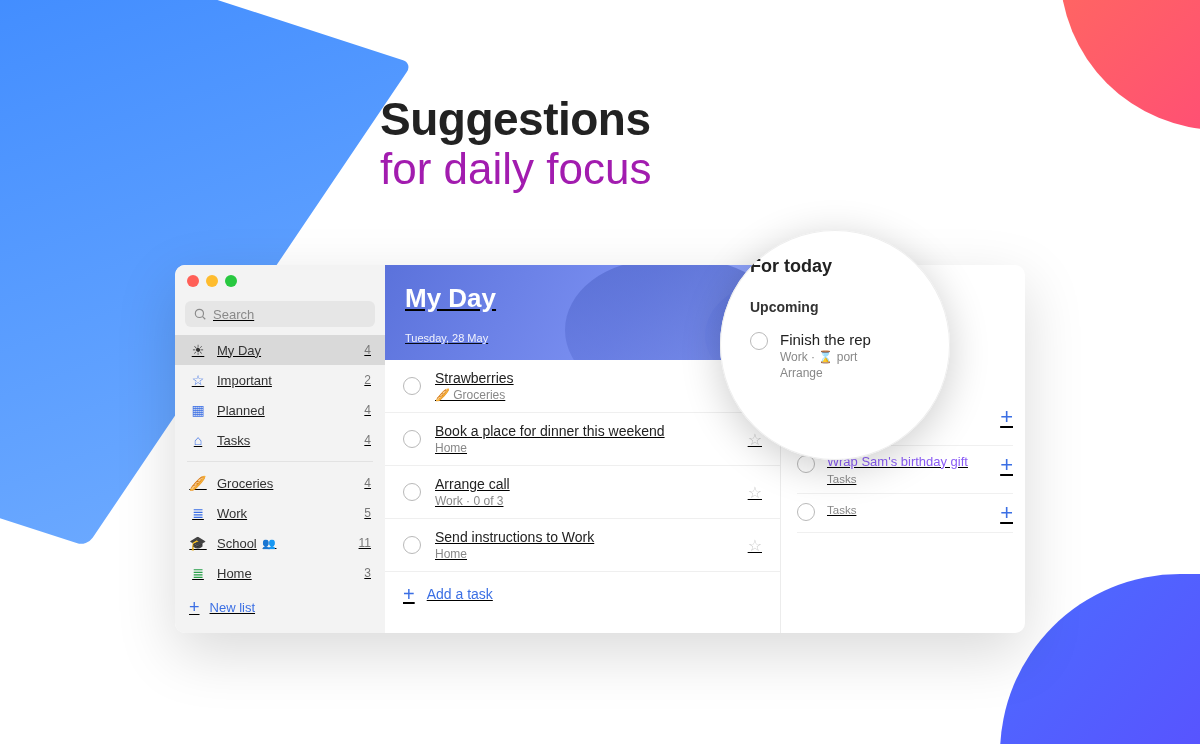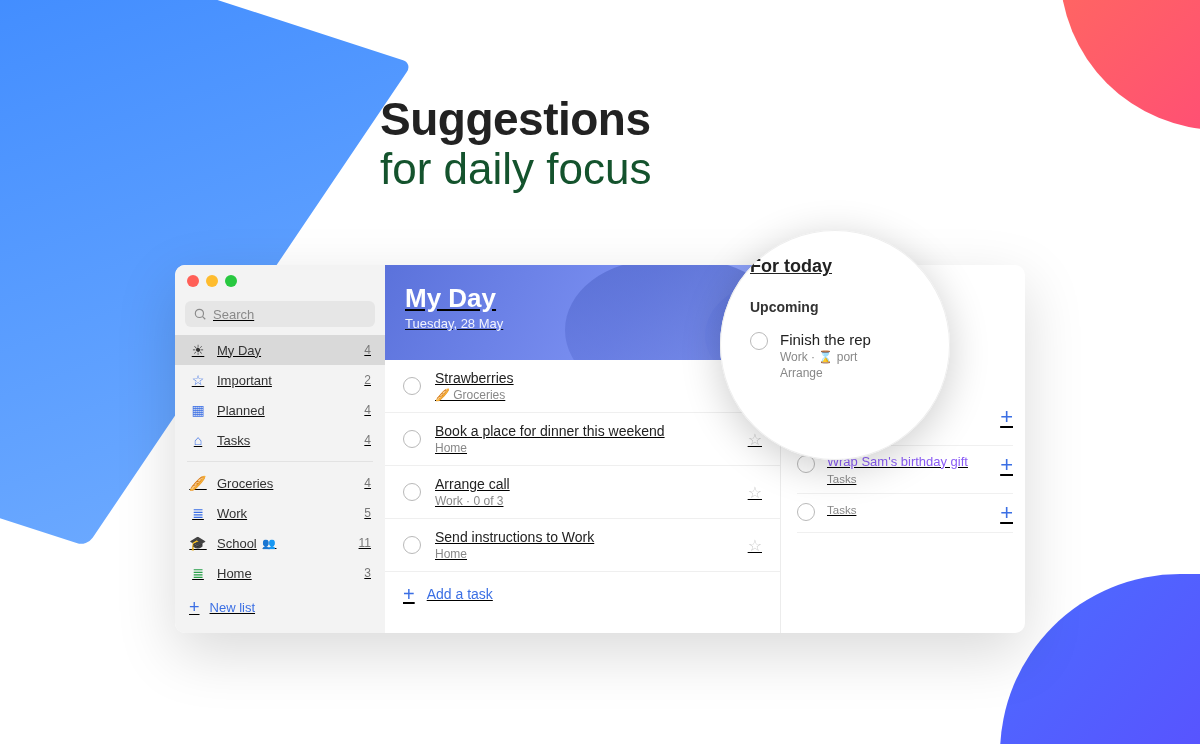--- a/index.html
+++ b/index.html
@@ -5,21 +5,21 @@
   * { box-sizing: border-box; margin: 0; padding: 0; font-family: -apple-system, BlinkMacSystemFont, "Segoe UI", Helvetica, Arial, sans-serif; }
   html, body { width: 1200px; height: 744px; overflow: hidden; background: #fff; position: relative; }
 
   
   .blob-blue-top { position:absolute; left:-160px; top:-40px; width:420px; height:560px; background:linear-gradient(135deg,#3f8bff 0%,#6aa8ff 100%); transform:rotate(18deg) skewX(-16deg); border-radius:10px; z-index:0; }
   .blob-red { position:absolute; right:-80px; top:-70px; width:220px; height:200px; background:linear-gradient(135deg,#ff6a5f,#ff4a78); border-radius:0 0 0 160px; z-index:0; }
   .blob-blue-bottom { position:absolute; right:-60px; bottom:-80px; width:260px; height:250px; background:linear-gradient(135deg,#4c6dff,#5c4bff); border-radius:180px 0 0 0; z-index:0; }
 
   .headline { position:absolute; left:380px; top:92px; z-index:2; }
   .headline h1 { font-size:46px; font-weight:700; color:#222; letter-spacing:-0.5px; }
-  .headline h2 { font-size:44px; font-weight:300; color:#14532d; margin-top:-2px; }
+  .headline h2 { font-size:44px; font-weight:300; color:#a21caf; margin-top:-2px; }
 
   .app-window { position:absolute; left:175px; top:265px; width:850px; height:368px; background:#fff; border-radius:10px; box-shadow:0 20px 60px rgba(0,0,0,.15); overflow:hidden; display:flex; z-index:3;text-decoration:underline; }
 
   
   .sidebar { width:210px; background:#f3f3f3; display:flex; flex-direction:column; }
   .traffic { display:flex; gap:7px; padding:10px 12px; }
   .traffic span { width:12px; height:12px; border-radius:50%; display:block; }
   .tl-red{background:#ff5f57;} .tl-yellow{background:#febc2e;} .tl-green{background:#28c840;}
 
   .search-box { margin:4px 10px 8px; height:26px; background:#e6e6e6; border-radius:6px; display:flex; align-items:center; padding:0 8px; color:#8a8a8a; font-size:13px; }
@@ -35,21 +35,21 @@
 
   .new-list { display:flex; align-items:center; padding:10px 14px; color:#3b6fe4; font-size:13px; cursor:pointer; }
   .new-list .plus { font-size:18px; margin-right:10px; line-height:1; }
 
   
   .main { flex:1; display:flex; flex-direction:column; background:#fff; }
   .hero { height:95px; background:linear-gradient(120deg,#5b72db 0%,#7a8ff1 60%,#9fb2ff 100%); position:relative; padding:18px 20px 0; color:#fff; overflow:hidden; }
   .hero::before{content:"";position:absolute;left:180px;bottom:-40px;width:220px;height:140px;background:linear-gradient(#4d63c8,#6479e0);border-radius:50%/60%;opacity:.6;}
   .hero::after{content:"";position:absolute;left:320px;bottom:-30px;width:180px;height:110px;background:linear-gradient(#5b72db,#7388ea);border-radius:50%/60%;opacity:.55;}
   .hero h3 { font-size:26px; font-weight:600; position:relative; z-index:1;}
-  .hero .date { font-size:13px; opacity:.9; margin-top:2px; position:relative; z-index:1;}
+  .hero .date { font-size:11px; opacity:.9; margin-top:18px; position:relative; z-index:1;}
   .bulb { position:absolute; right:20px; top:26px; width:30px; height:30px; border-radius:6px; background:rgba(255,255,255,.2); display:flex; align-items:center; justify-content:center; z-index:2;}
   .bulb svg{width:16px;height:16px;stroke:#fff;fill:none;stroke-width:2;}
 
   .tasks { list-style:none; }
   .task { display:flex; align-items:center; padding:10px 18px; border-bottom:1px solid #efefef; }
   .task .circle { width:18px; height:18px; border:1.5px solid #b9b9b9; border-radius:50%; margin-right:14px; flex-shrink:0; }
   .task .body { flex:1; }
   .task .title { font-size:14px; color:#222; }
   .task .meta { font-size:12px; color:#888; margin-top:2px; }
   .task .star { color:#c8c8c8; font-size:16px; }
@@ -61,21 +61,21 @@
   .sugg-section { font-size:13px; font-weight:600; color:#333; margin:8px 0 8px; }
   .sugg-item { display:flex; align-items:flex-start; padding:8px 0; border-bottom:1px solid #f0f0f0; }
   .sugg-item .circle { width:18px; height:18px; border:1.5px solid #b9b9b9; border-radius:50%; margin-right:12px; margin-top:1px; flex-shrink:0;}
   .sugg-item .body { flex:1; }
   .sugg-item .title { font-size:13px; color:#8b5cf6; line-height:1.3; }
   .sugg-item .meta { font-size:11.5px; color:#888; margin-top:2px; }
   .sugg-item .plus { color:#3b6fe4; font-size:22px; line-height:1; margin-left:6px; }
 
   
   .magnifier { position:absolute; left:720px; top:230px; width:230px; height:230px; border-radius:50%; background:#fff; box-shadow:0 8px 40px rgba(0,0,0,.2), inset 0 0 0 1px #eee; z-index:6; padding:26px 16px 0 30px; overflow:hidden; }
-  .magnifier h4 { font-size:18px; font-weight:700; color:#222;text-decoration:underline; }
+  .magnifier h4 { font-size:18px; font-weight:700; color:#222; }
   .magnifier .sub { font-size:14px; font-weight:600; margin-top:22px; color:#333; }
   .magnifier .row { display:flex; align-items:flex-start; margin-top:16px; }
   .magnifier .circle { width:18px;height:18px;border:1.5px solid #b9b9b9;border-radius:50%;margin-right:12px;margin-top:1px;flex-shrink:0;}
   .magnifier .t { font-size:15px; color:#222; }
   .magnifier .m { font-size:12px; color:#888; margin-top:2px; }
 </style>
 </head>
 <body>
 
 <div class="blob-blue-top"></div>

